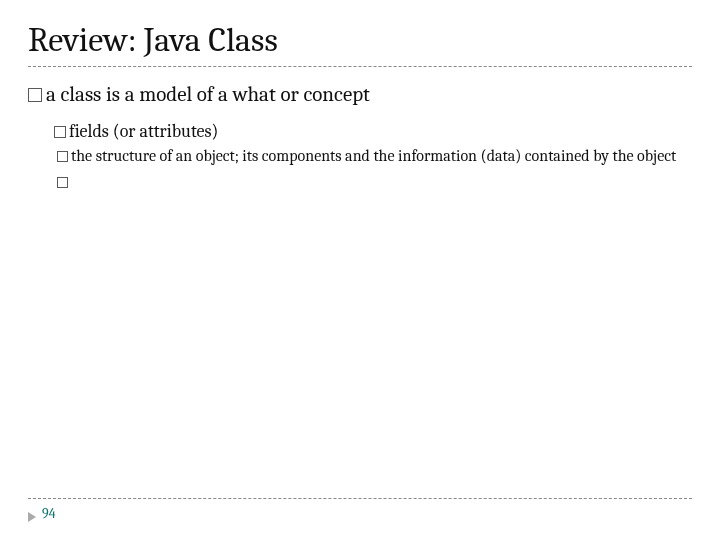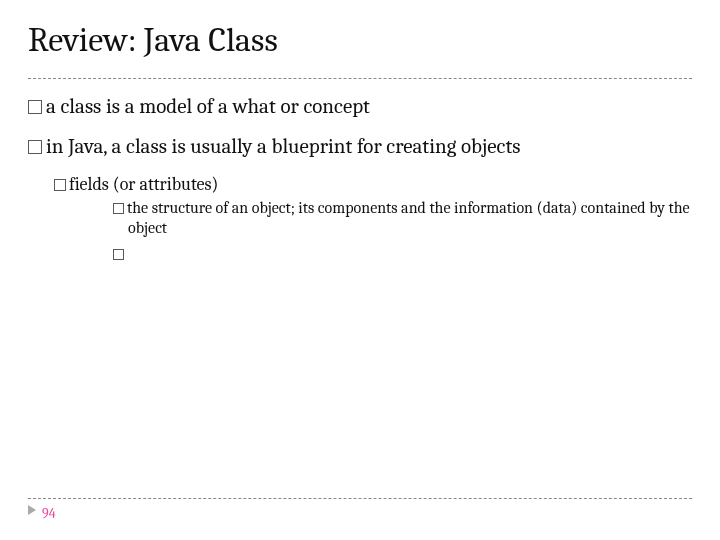--- a/index.html
+++ b/index.html
@@ -13,21 +13,21 @@
     overflow: hidden;
   }
   .slide {
     padding: 20px 28px 18px 28px;
     height: 100%;
     position: relative;
   }
   .title {
     font-size: 34px;
     font-weight: 400;
-    margin-bottom: 18px;
+    margin-bottom: 6px;
   }
   .divider {
     border: none;
     border-top: 1px dashed #888;
     margin-bottom: 14px;
   }
   .content {
     font-size: 21px;
     line-height: 1.25;
   }
@@ -56,21 +56,21 @@
     display: inline-block;
     width: 12px;
     height: 12px;
     border: 1.5px solid #595959;
     margin-right: 3px;
     position: relative;
     top: 1px;
   }
   .lvl3 {
     font-size: 16px;
-    margin-left: 100px;
+    margin-left: 44px;
     text-indent: -15px;
     margin-bottom: 6px;
   }
   .lvl3 .bullet {
     display: inline-block;
     width: 11px;
     height: 11px;
     border: 1.4px solid #595959;
     margin-right: 3px;
     position: relative;
@@ -82,24 +82,24 @@
     right: 28px;
     bottom: 18px;
   }
   .footer-divider {
     border: none;
     border-top: 1px dashed #888;
     margin-bottom: 6px;
   }
   .footer-row {
     display: flex;
-    align-items: flex-start;
+    align-items: flex-end;
     gap: 6px;
     font-size: 14px;
-    color: #ec4899;
+    color: #0f766e;
   }
   .footer-arrow {
     display: inline-block;
     width: 0; height: 0;
     border-top: 5px solid transparent;
     border-bottom: 5px solid transparent;
     border-left: 8px solid #aaa;
   }
 </style>
 </head>
@@ -108,23 +108,20 @@
 <div class="slide">
   <h1 class="title">Review: Java Class</h1>
   <hr class="divider">
 
   <div class="content">
 
     <div class="lvl1">
       <span class="bullet"></span><span>a class is a model of a what or concept</span>
     </div>
 
-    <div class="lvl1">
-      <span class="bullet"></span><span>in Java, a class is usually a blueprint for creating objects</span>
-    </div>
 
     <div class="lvl2">
       <span class="bullet"></span><span>fields (or attributes)</span>
     </div>
 
     <div class="lvl3">
       <span class="bullet"></span><span>the structure of an object; its components and the information (data) contained by the object</span>
     </div>
 
 

